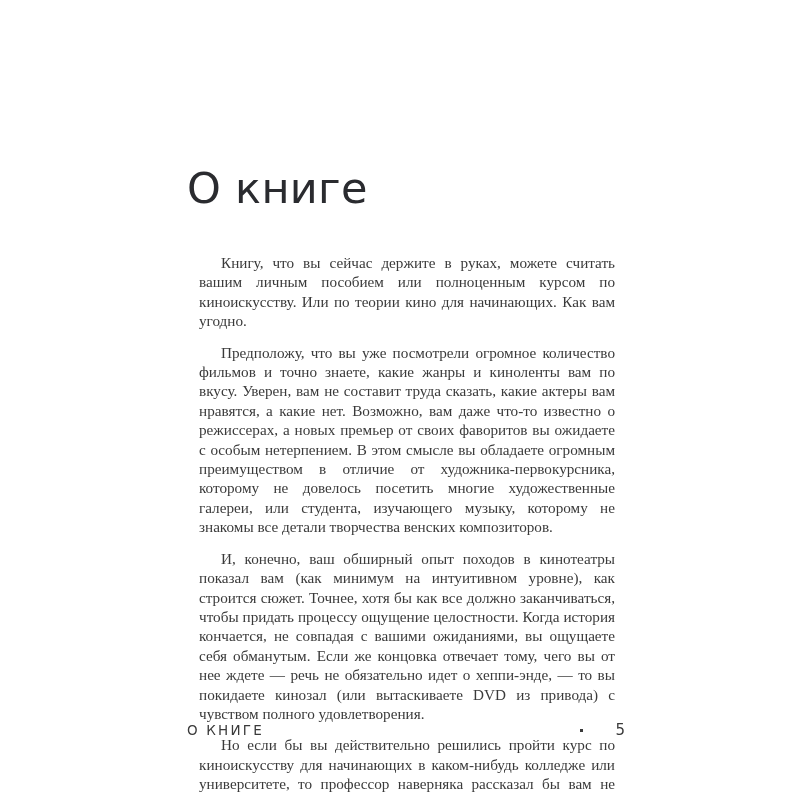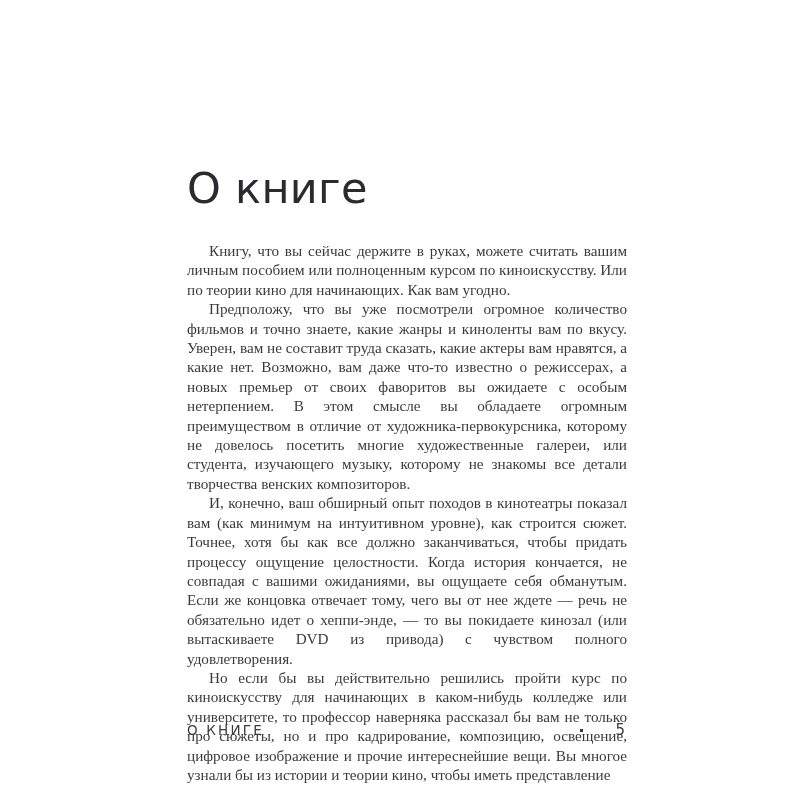--- a/index.html
+++ b/index.html
@@ -27,21 +27,21 @@
     position: absolute;
     left: 183px; top: 241px;
     width: 440px;
     font-family: "Liberation Serif", serif;
     font-size: 15.2px;
     line-height: 19.4px;
     color: #3a3a3a;
     text-align: justify;
   }
   .body-text p {
-    margin: 0;
+    margin: 12px;
     text-indent: 22px;
     text-align: justify;
   }
   .footer {
     position: absolute;
     left: 183px; top: 718px;
     width: 440px; height: 24px;
   }
   .running-head {
     position: absolute; left: 0; top: 0;

